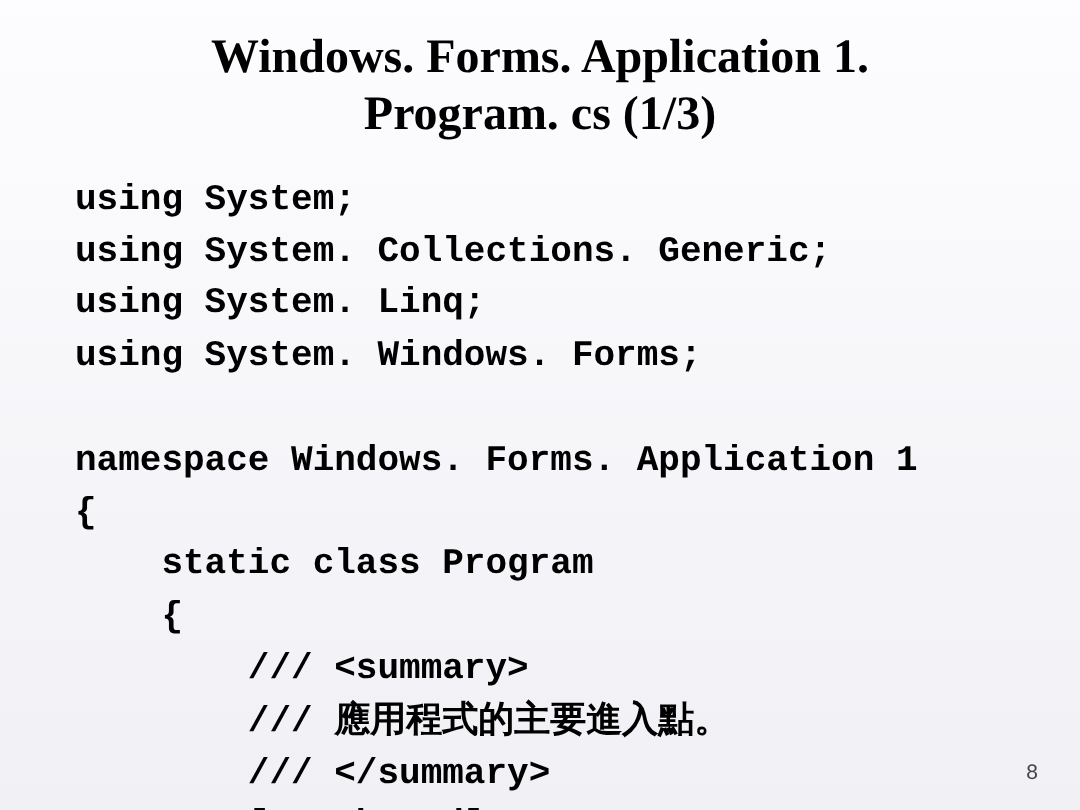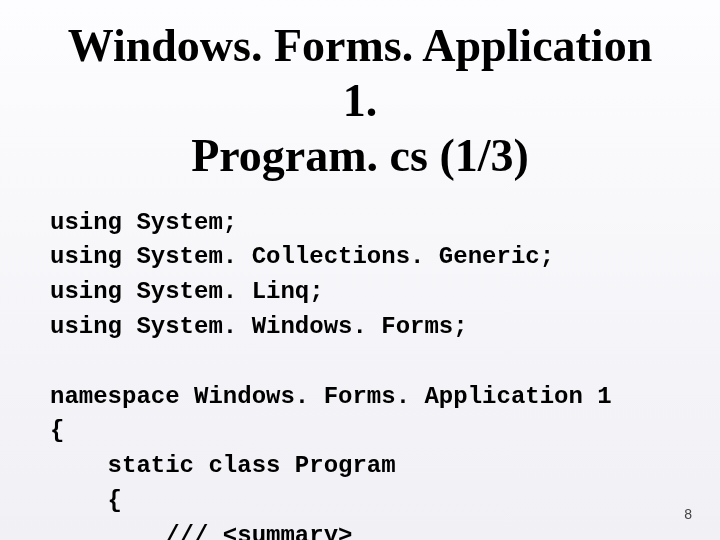--- a/index.html
+++ b/index.html
@@ -17,21 +17,21 @@
     height: 540px;
     position: relative;
     box-sizing: border-box;
     padding: 10px 50px 30px 50px;
     background: linear-gradient(to bottom, #fdfdff, #f0f0f5);
   }
   .title {
     text-align: center;
     font-weight: bold;
     color: #000;
-    font-size: 46px;
+    font-size: 32px;
     line-height: 1.2;
     margin: 8px 0 10px 0;
   }
   .code {
     font-family: "Courier New", Courier, monospace;
     font-size: 24px;
     font-weight: bold;
     color: #000;
     white-space: pre;
     line-height: 1.45;

